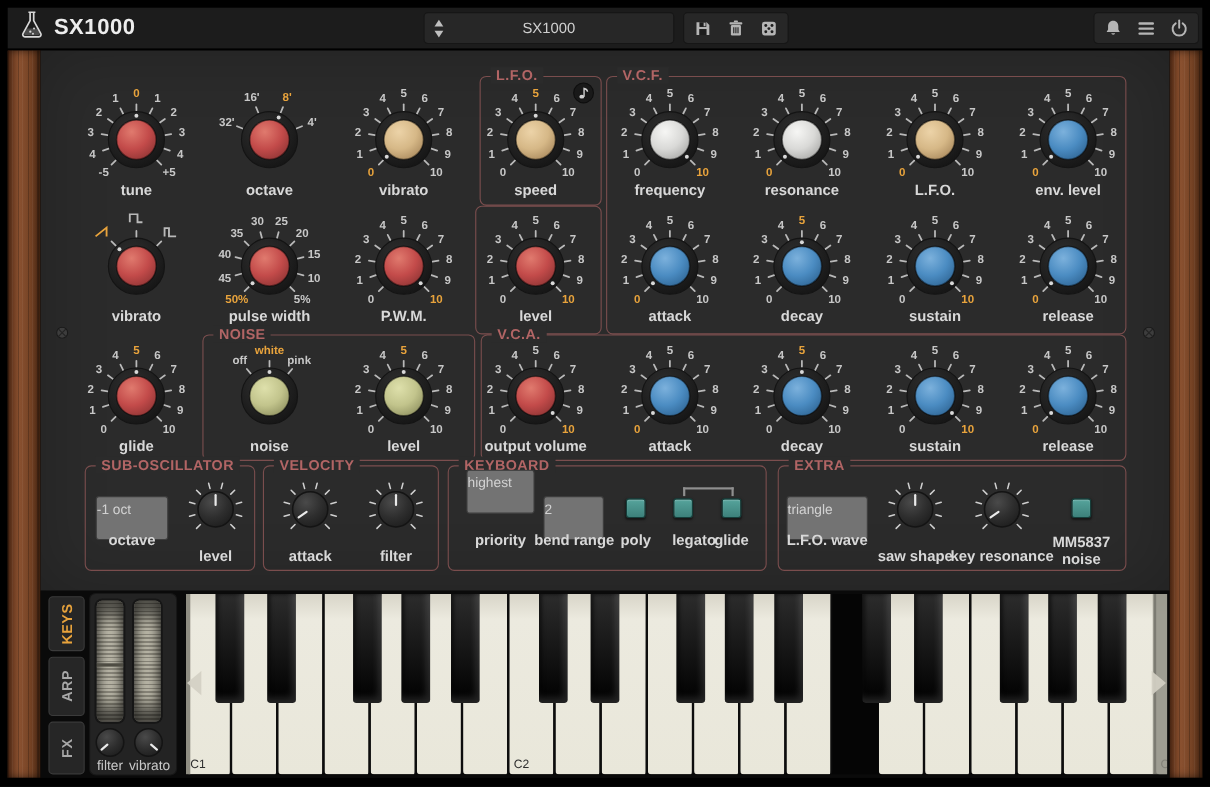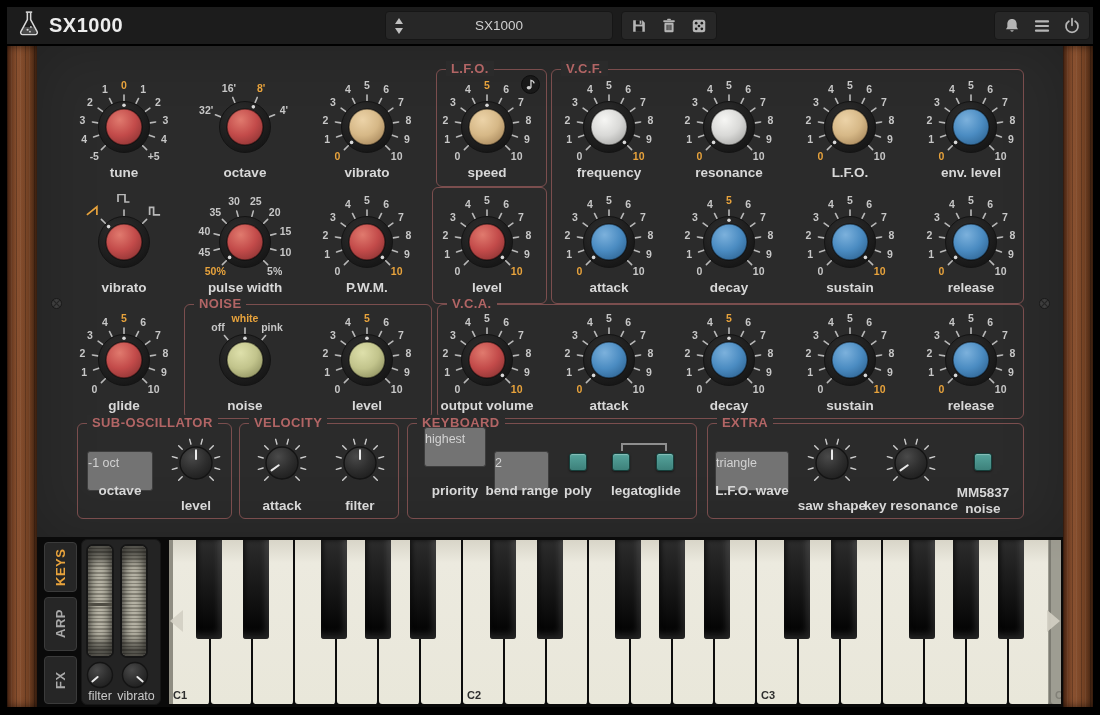--- a/index.html
+++ b/index.html
@@ -49,21 +49,21 @@
   #bottombar{position:absolute;left:0;top:491px;width:1026px;height:170px;background:#0a0a0a;}
   .tab{position:absolute;left:7px;width:33px;background:#262626;border:1px solid #3b3b3b;border-radius:4px;display:flex;align-items:center;justify-content:center;writing-mode:vertical-rl;transform:rotate(180deg);font-weight:700;font-size:13px;color:#a9a9a9;letter-spacing:.5px;cursor:pointer;}
   .tab.active{color:#e8a33c;}
   #wheel-panel{position:absolute;left:44px;top:2px;width:80px;height:166px;background:#232323;border-radius:6px;border:1px solid #171717;}
   .wheel{position:absolute;top:6px;width:24px;height:110px;border-radius:5px;
     background:repeating-linear-gradient(180deg,#b9b6a7 0 2px,#8a877a 2px 3.5px);
     box-shadow:inset 0 14px 12px rgba(0,0,0,.55),inset 0 -14px 12px rgba(0,0,0,.55),0 0 0 2px #161616;cursor:pointer;}
   .wheel.pitch::after{content:'';position:absolute;left:0;right:0;top:52%;height:3px;background:#4e4c43;}
   .mini-knob{position:absolute;width:30px;height:30px;cursor:pointer;}
   .wheel-label{position:absolute;top:149px;text-align:center;font-size:12.5px;color:#c9c9c9;}
-  #piano{position:absolute;left:132px;top:3px;width:892px;height:164px;background:#050505;overflow:hidden;font-weight:bold;}
+  #piano{position:absolute;left:132px;top:3px;width:892px;height:164px;background:#050505;overflow:hidden;}
   .white-key{position:absolute;top:0;width:42px;height:164px;background:linear-gradient(180deg,#d9d6c9,#ecead f0 0);background:linear-gradient(180deg,#d8d5c8 0,#eceadf 14%,#e9e7da 100%);border-right:2px solid #0d0d0d;border-radius:0 0 3px 3px;cursor:pointer;}
   .black-key{position:absolute;top:0;width:26px;height:99px;background:linear-gradient(180deg,#2c2c2c,#101010 65%,#000);border-radius:0 0 3px 3px;box-shadow:inset -3px -5px 7px rgba(255,255,255,.14),inset 2px 0 4px rgba(0,0,0,.7);z-index:2;cursor:pointer;}
   .key-label{position:absolute;bottom:3px;left:4px;font-size:11px;color:#2e2e2e;}
   .kb-edge-l{position:absolute;left:0;top:0;bottom:0;width:4px;background:#8f8d82;z-index:3;}
   .kb-edge-r{position:absolute;right:0;top:0;bottom:0;width:13px;background:rgba(145,143,133,.85);z-index:3;}
   .kb-arrow{position:absolute;width:0;height:0;border-top:11px solid transparent;border-bottom:11px solid transparent;z-index:4;opacity:.92;cursor:pointer;}
   .kb-arrow.left{left:1px;top:70px;border-right:13px solid #d2cfc3;}
   .kb-arrow.right{right:1px;top:70px;border-left:13px solid #d2cfc3;}
 </style>
 </head>
@@ -1055,23 +1055,20 @@
             <div class="white-key" style="left: 252px;"></div>
             <div class="white-key" style="left: 294px;">
               <span class="key-label">C2</span>
             </div>
             <div class="white-key" style="left: 336px;"></div>
             <div class="white-key" style="left: 378px;"></div>
             <div class="white-key" style="left: 420px;"></div>
             <div class="white-key" style="left: 462px;"></div>
             <div class="white-key" style="left: 504px;"></div>
             <div class="white-key" style="left: 546px;"></div>
-            <div class="white-key" style="left: 588px;">
-              <span class="key-label">C3</span>
-            </div>
             <div class="white-key" style="left: 630px;"></div>
             <div class="white-key" style="left: 672px;"></div>
             <div class="white-key" style="left: 714px;"></div>
             <div class="white-key" style="left: 756px;"></div>
             <div class="white-key" style="left: 798px;"></div>
             <div class="white-key" style="left: 840px;"></div>
             <div class="white-key" style="left: 882px;">
               <span class="key-label">C4</span>
             </div>
             <div class="black-key" style="left: 27px;"></div>

